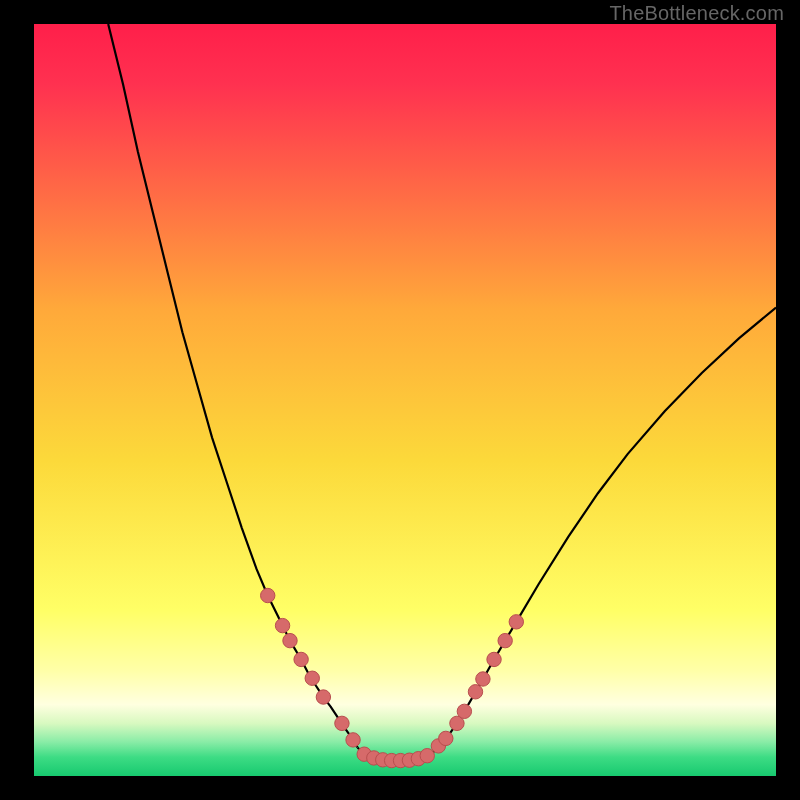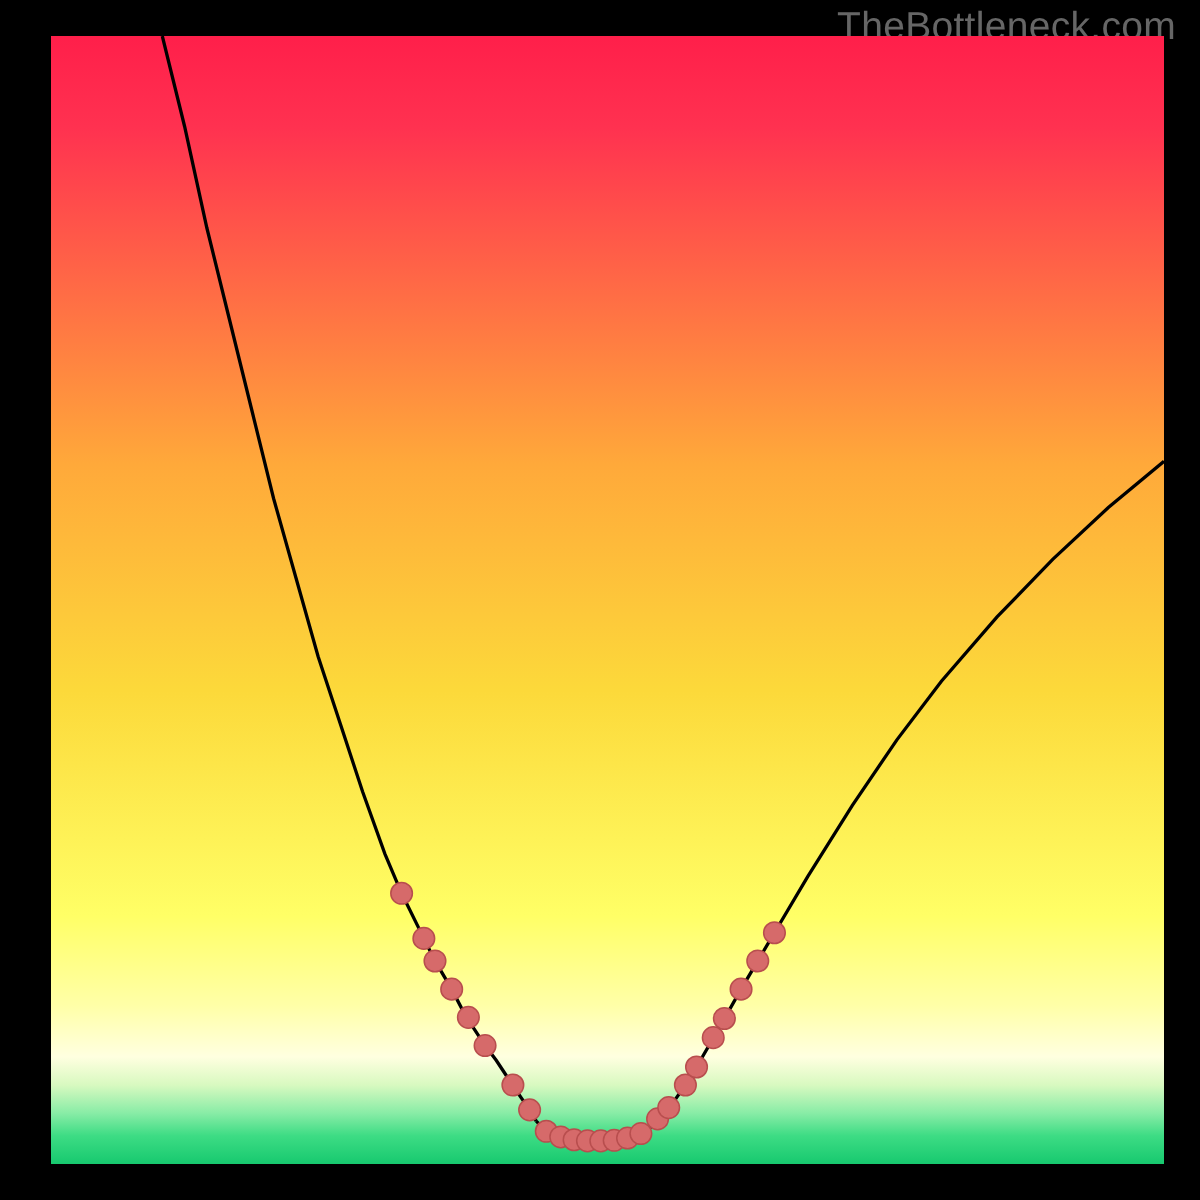--- a/index.html
+++ b/index.html
@@ -31,21 +31,21 @@
   }
   .curves {
     position: absolute;
     inset: 0;
   }
   .watermark {
     position: absolute;
     top: 2px;
     right: 16px;
     color: #666;
-    font-size: 26px;
+    font-size: 20px;
     letter-spacing: 0.2px;
     user-select: none;
   }
 </style>
 </head>
 <body>
 
 <div class="stage">
 
   <div class="watermark">TheBottleneck.com</div>

